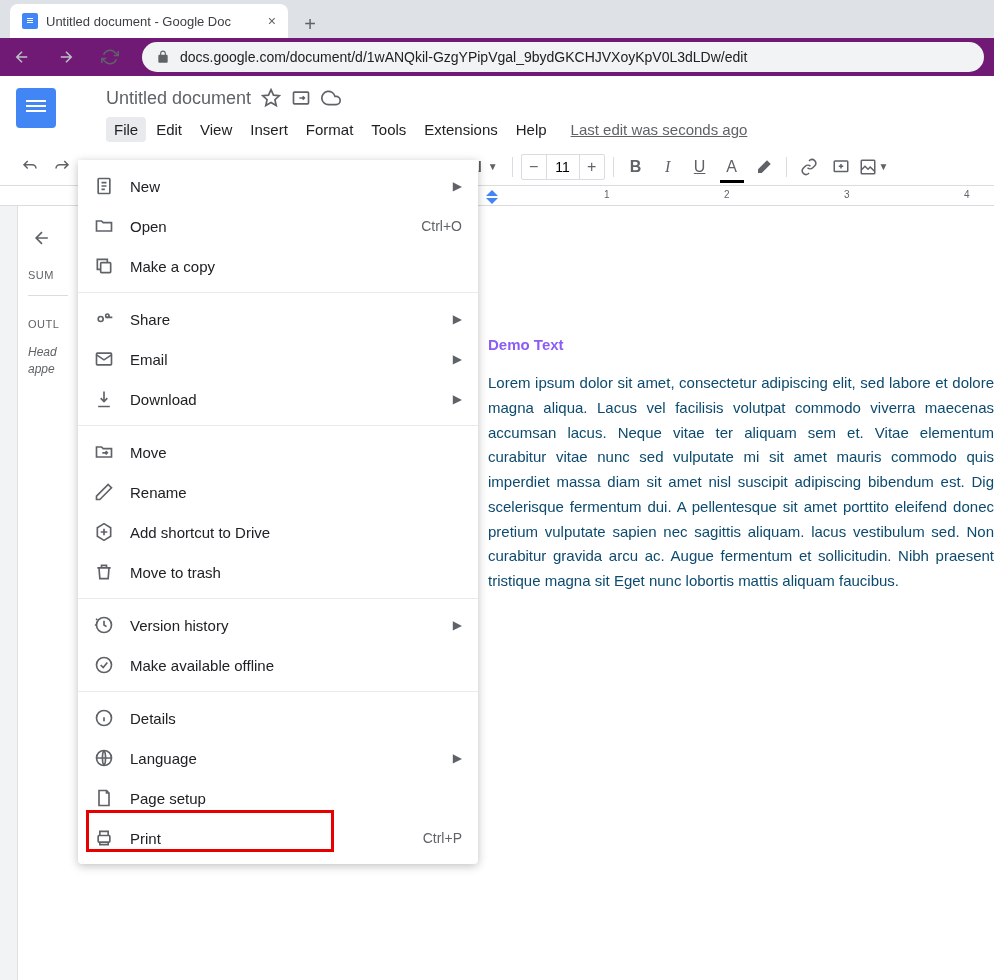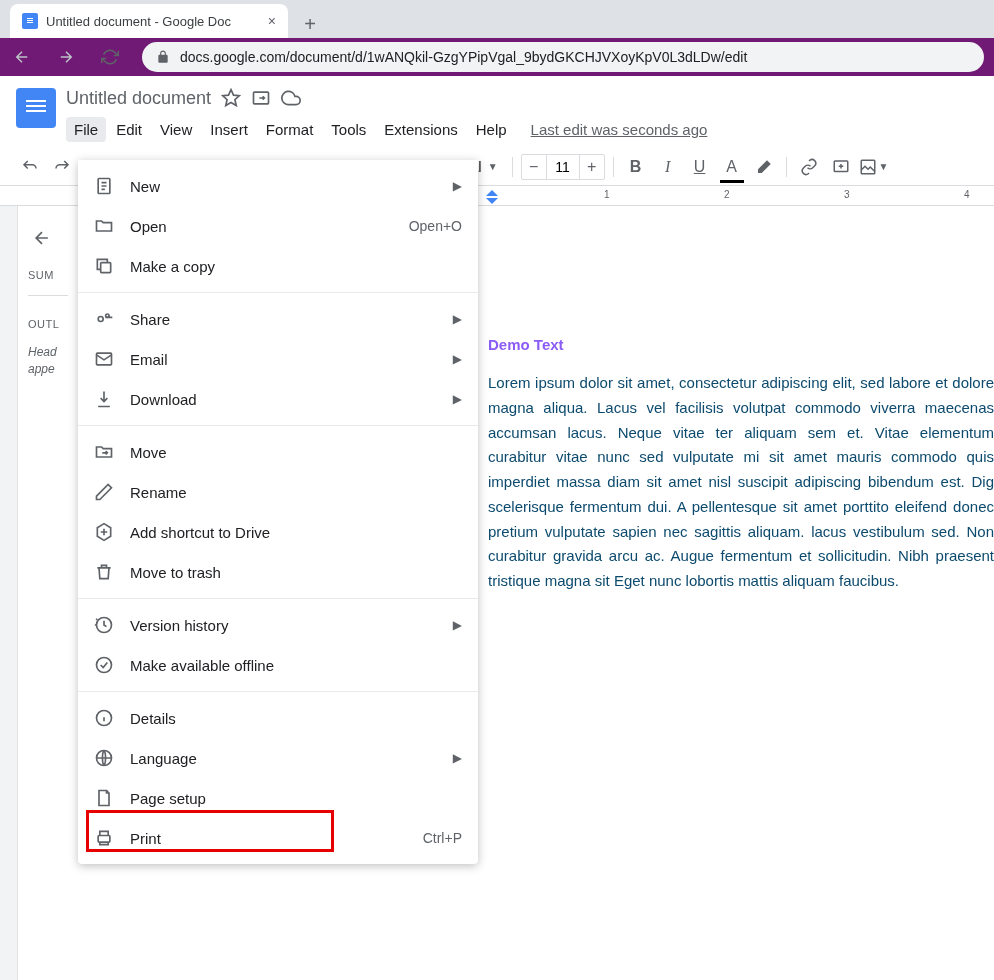--- a/index.html
+++ b/index.html
@@ -18,21 +18,21 @@
 .nav-btn { width:24px; height:24px; display:flex; align-items:center; justify-content:center; color:#5f6368; }
 .nav-btn.disabled { color:#bdc1c6; }
 .nav-btn svg { width:18px; height:18px; }
 .url-field { flex:1; height:30px; background:#f1f3f4; border-radius:15px; display:flex; align-items:center; padding:0 14px; gap:10px; font-size:14px; color:#202124; }
 .lock { width:14px; height:14px; }
 
 
 .docs-header { padding:8px 16px 0 16px; display:flex; align-items:flex-start; gap:10px; }
 .docs-logo { width:40px; height:40px; background:#4285f4; border-radius:4px; position:relative; margin-top:4px; }
 .docs-logo::after { content:''; position:absolute; left:10px; top:12px; width:20px; height:2px; background:#fff; box-shadow:0 5px 0 #fff,0 10px 0 #fff; }
-.docs-titlebar { flex:1; }
+.docs-titlebar { flex:1;margin-left:40px; }
 .title-row { display:flex; align-items:center; gap:10px; height:28px; }
 .doc-title { font-size:18px; color:#5f6368; }
 .title-icon { width:20px; height:20px; color:#5f6368; display:flex; align-items:center; justify-content:center; }
 .menubar { display:flex; align-items:center; gap:2px; height:30px; margin-top:2px; }
 .menu-item { padding:4px 8px; font-size:15px; color:#202124; border-radius:4px; }
 .menu-item.active { background:#e8eaed; }
 .last-edit { font-size:15px; color:#5f6368; text-decoration:underline; margin-left:14px; }
 
 
 .toolbar { height:38px; border-bottom:1px solid #dadce0; display:flex; align-items:center; padding:0 16px; gap:4px; margin-top:4px; }
@@ -251,21 +251,21 @@
     <span class="label">New</span>
     <span class="sub">▶</span>
   </div>
   <div class="dd-item">
     <span class="ic">
         <svg viewBox="0 0 24 24" fill="none" stroke="currentColor" stroke-width="2">
           <path d="M3 6h6l2 2h10v10H3z"></path>
         </svg>
       </span>
     <span class="label">Open</span>
-    <span class="shortcut">Open+O</span>
+    <span class="shortcut">Ctrl+O</span>
   </div>
   <div class="dd-item">
     <span class="ic">
         <svg viewBox="0 0 24 24" fill="none" stroke="currentColor" stroke-width="2">
           <rect x="8" y="8" width="12" height="12" rx="1"></rect>
           <path d="M16 8V4H4v12h4"></path>
         </svg>
       </span>
     <span class="label">Make a copy</span>
   </div>

